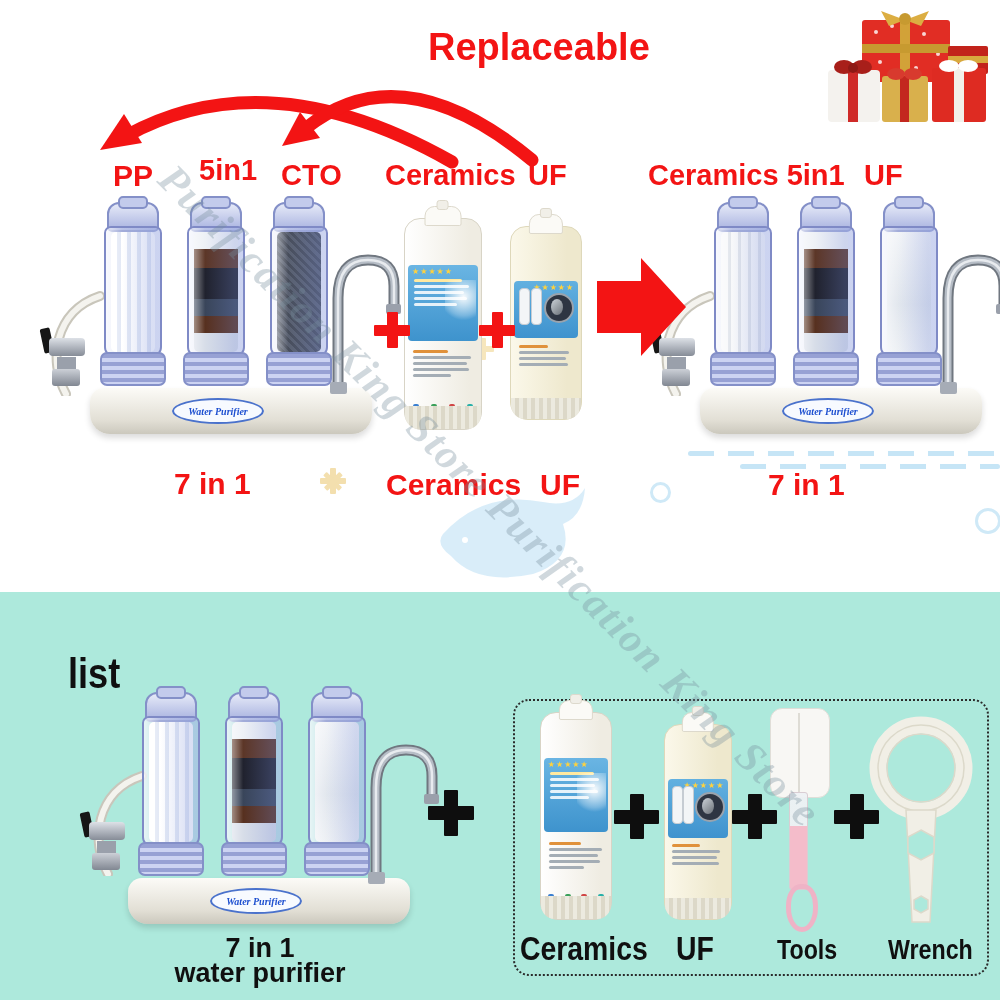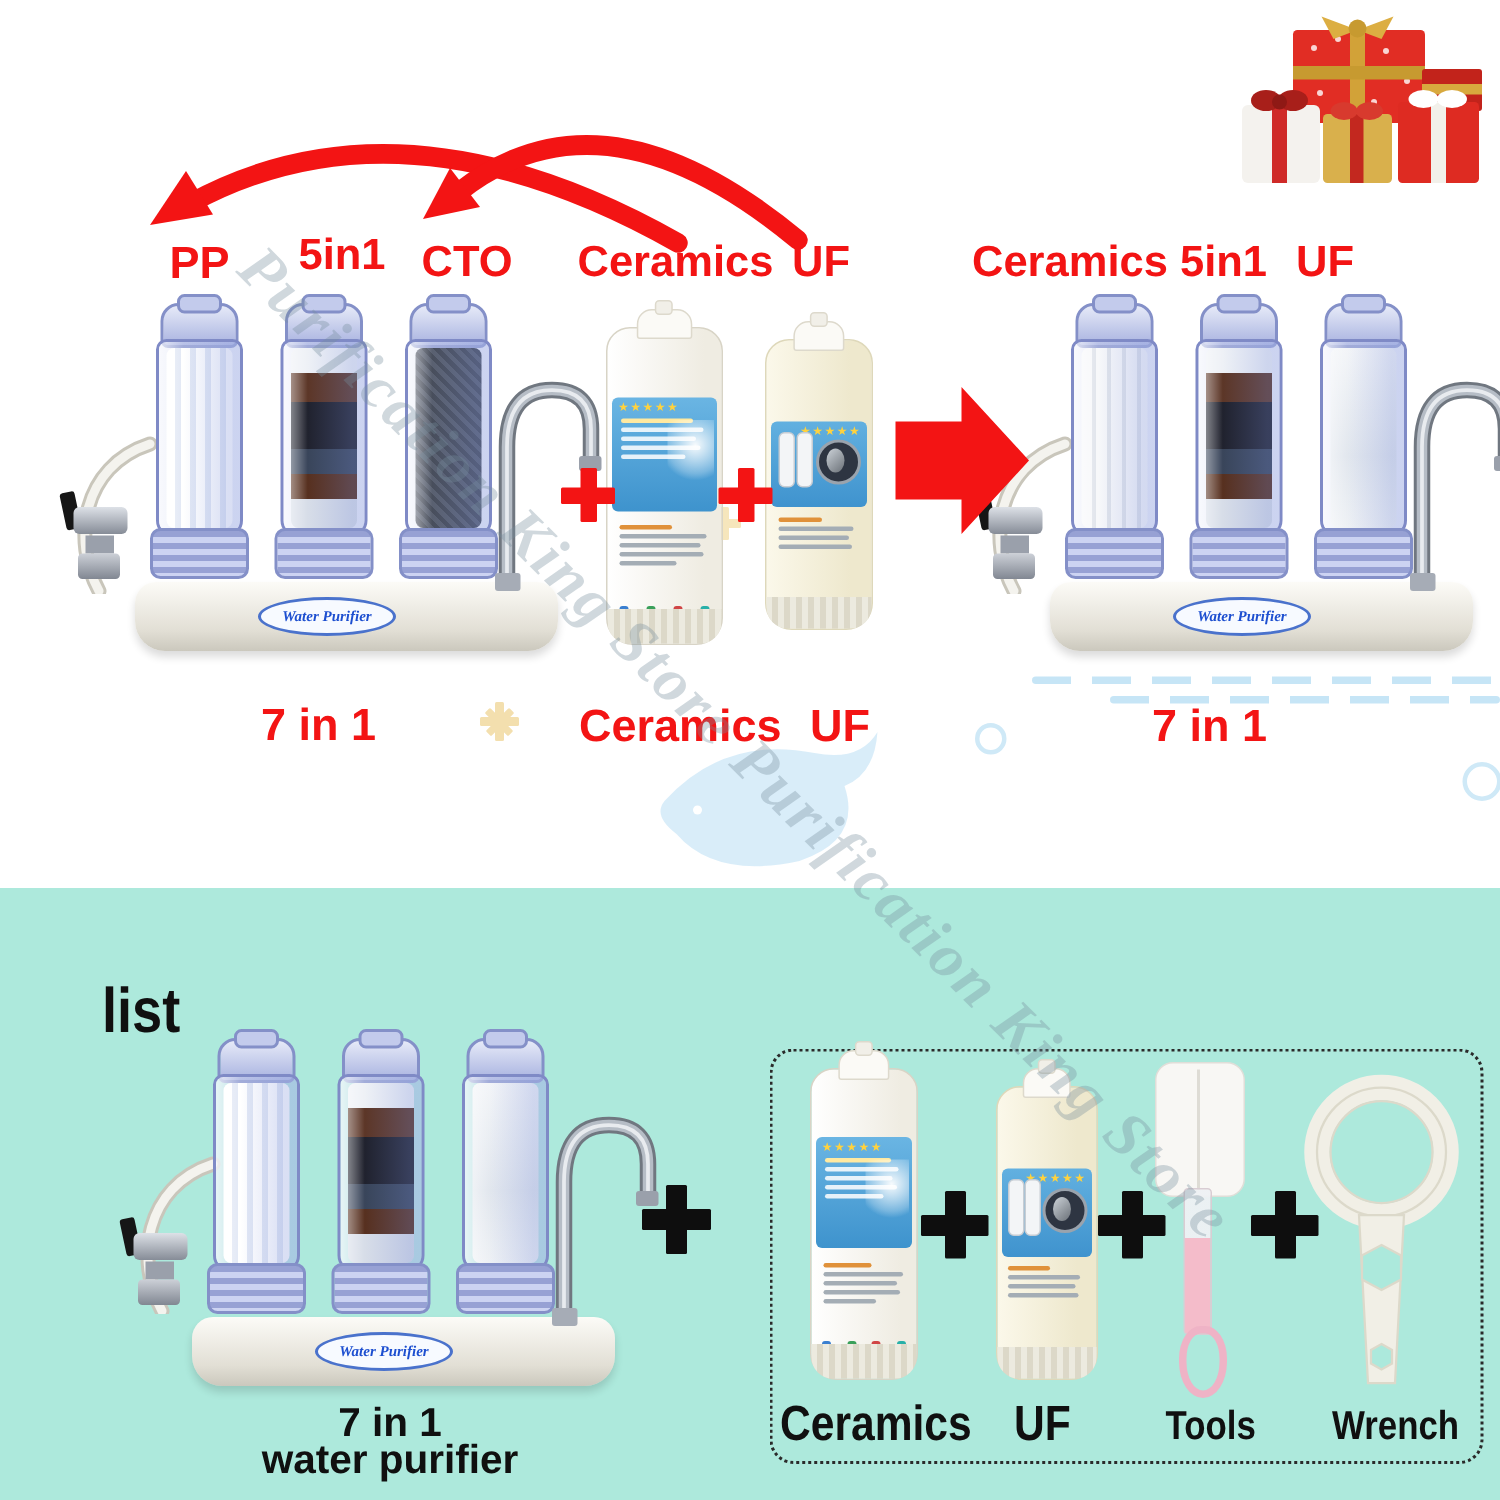--- a/index.html
+++ b/index.html
@@ -111,20 +111,21 @@
   <svg class="abs decor" style="left:425px;top:462px;" width="185" height="135" viewBox="0 0 185 135">
     <path d="M18,72 Q58,28 118,40 Q148,46 160,26 Q158,54 138,62 Q150,98 108,112 Q52,124 26,94 Q10,82 18,72 Z" fill="#cfe9f7" opacity="0.8"></path>
     <circle cx="40" cy="78" r="3" fill="#ffffff"></circle>
   </svg>
   <div class="cross decor" style="left:320px;top:468px;width:26px;height:26px;--t:6px;--c:#f3dfae;"></div>
   <div class="cross decor r45" style="left:322px;top:470px;width:22px;height:22px;--t:5px;--c:#f3dfae;"></div>
   <div class="cross decor" style="left:334px;top:410px;width:18px;height:18px;--t:5px;--c:#f8ecd2;"></div>
   <div class="cross decor" style="left:472px;top:338px;width:22px;height:22px;--t:6px;--c:#f6e6bc;"></div>
 
 
+  <div class="abs lab red-t" style="left:428px;top:26px;font-size:38px;">Replaceable</div>
 
   <svg class="abs" style="left:820px;top:6px;z-index:10;" width="178" height="124" viewBox="0 0 178 124">
     <rect x="42" y="14" width="88" height="62" rx="3" fill="#e12d24"></rect>
     <circle cx="56" cy="26" r="2" fill="#ffffff" opacity=".8"></circle>
       <circle cx="72" cy="20" r="2" fill="#ffffff" opacity=".8"></circle>
     <circle cx="104" cy="28" r="2" fill="#ffffff" opacity=".8"></circle>
       <circle cx="118" cy="48" r="2" fill="#ffffff" opacity=".8"></circle>
     <circle cx="60" cy="56" r="2" fill="#ffffff" opacity=".8"></circle>
       <circle cx="96" cy="62" r="2" fill="#ffffff" opacity=".8"></circle>
     <rect x="80" y="14" width="10" height="62" fill="#d2a238"></rect>

